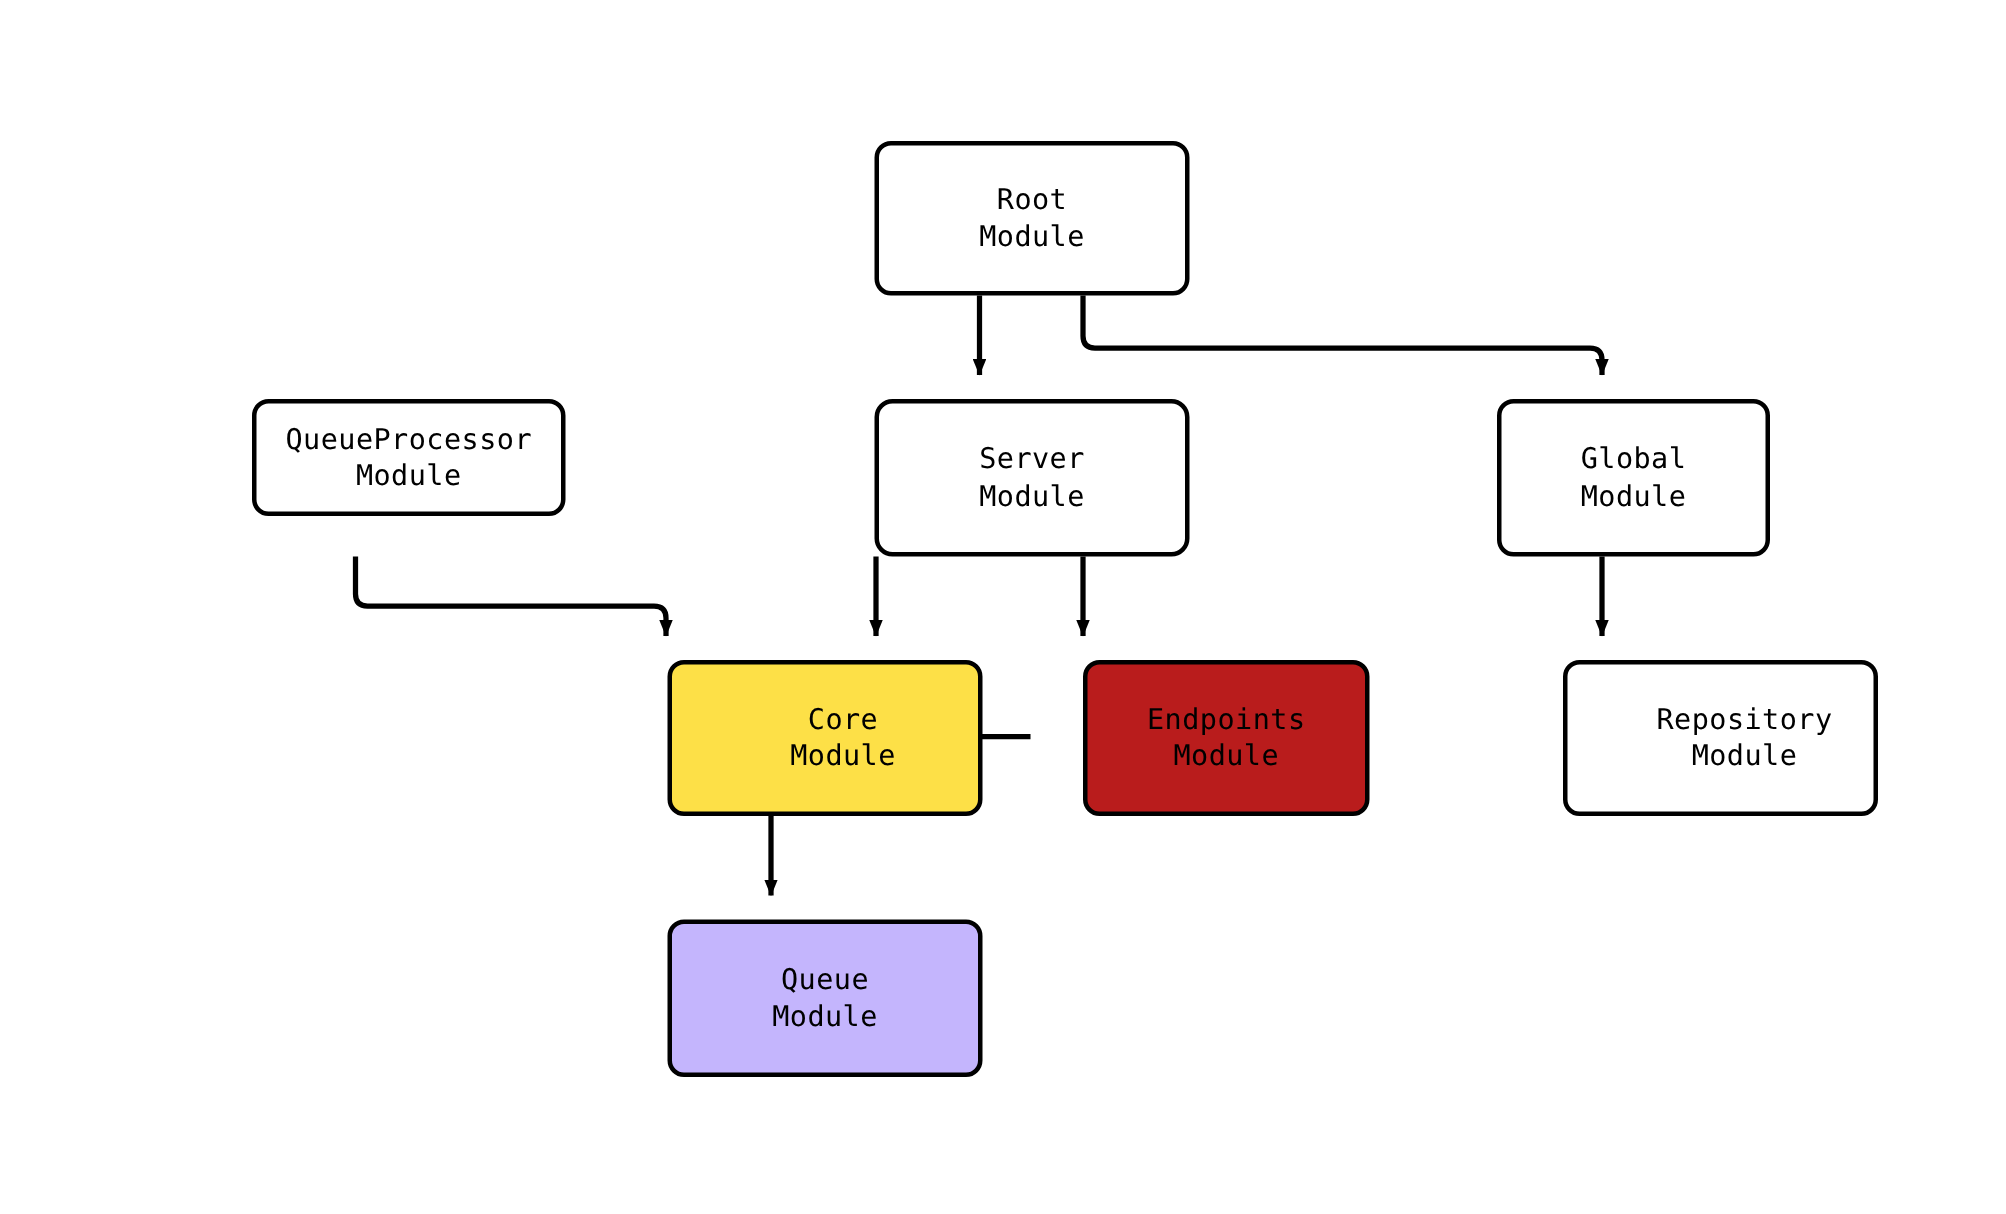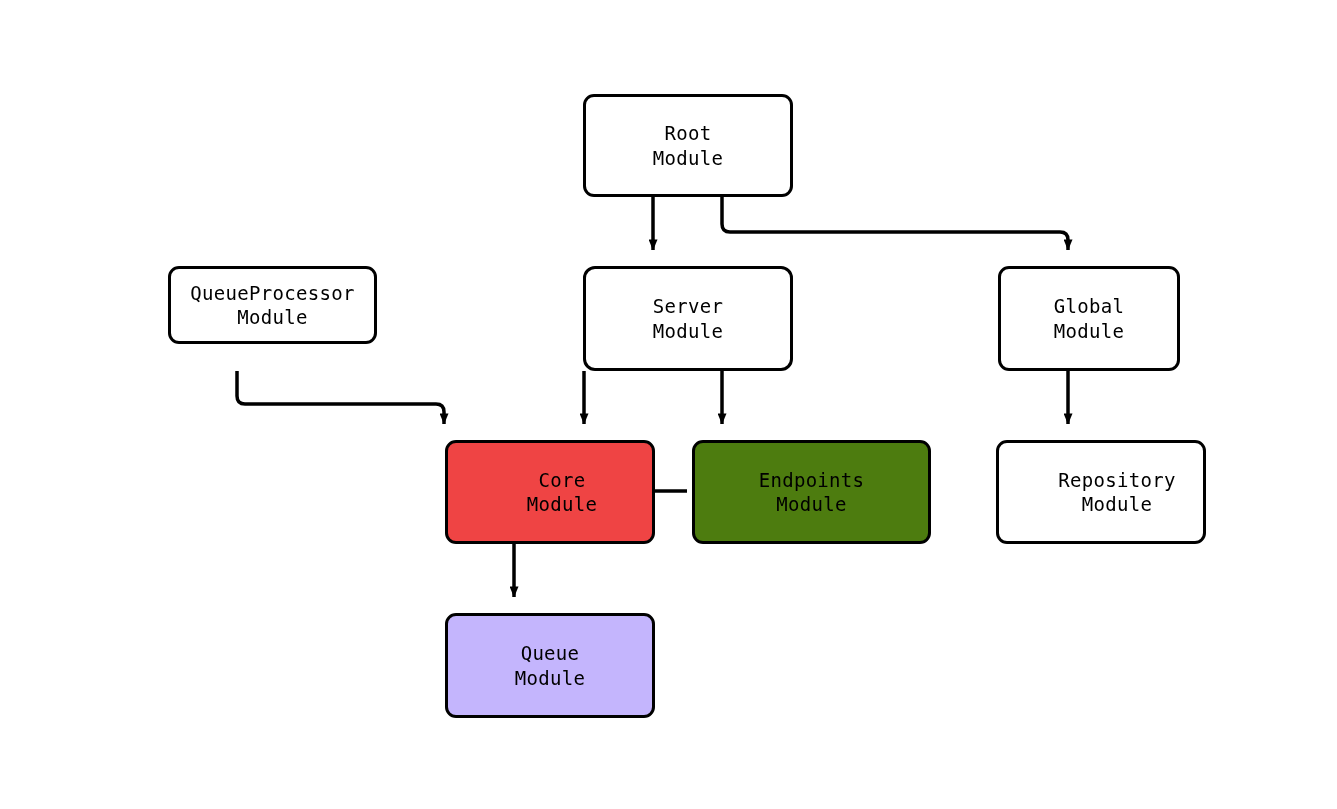--- a/index.html
+++ b/index.html
@@ -85,31 +85,31 @@
   <div class="node" style="left: 548px; top: 266px; width: 210px; height: 105px; background: rgb(255, 255, 255); border-color: rgb(0, 0, 0); border-radius: 12px;">
     <span class="node-label">Server
 Module</span>
   </div>
 
   <div class="node" style="left: 963px; top: 266px; width: 182px; height: 105px; background: rgb(255, 255, 255); border-color: rgb(0, 0, 0);">
     <span class="node-label">Global
 Module</span>
   </div>
 
-  <div class="node" style="left: 410px; top: 440px; width: 210px; height: 104px; background: #ef4444; border-color: rgb(0, 0, 0); padding-left: 24px;">
+  <div class="node" style="left: 410px; top: 440px; width: 210px; height: 104px; background: #fde047; border-color: rgb(0, 0, 0); padding-left: 24px;">
     <span class="node-label">Core
 Module</span>
   </div>
 
-  <div class="node" style="left: 657px; top: 440px; width: 239px; height: 104px; background: #4d7c0f; border-color: rgb(0, 0, 0);">
+  <div class="node" style="left: 687px; top: 440px; width: 191px; height: 104px; background: #b91c1c; border-color: rgb(0, 0, 0);">
     <span class="node-label">Endpoints
 Module</span>
   </div>
 
-  <div class="node" style="left: 961px; top: 440px; width: 210px; height: 104px; background: rgb(255, 255, 255); border-color: rgb(0, 0, 0); padding-left: 32px;">
+  <div class="node" style="left: 1007px; top: 440px; width: 210px; height: 104px; background: rgb(255, 255, 255); border-color: rgb(0, 0, 0); padding-left: 32px;">
     <span class="node-label">Repository
 Module</span>
   </div>
 
   <div class="node" style="left: 410px; top: 613px; width: 210px; height: 105px; background: #c4b5fd; border-color: rgb(0, 0, 0);">
     <span class="node-label">Queue
 Module</span>
   </div>
 
 </div>

